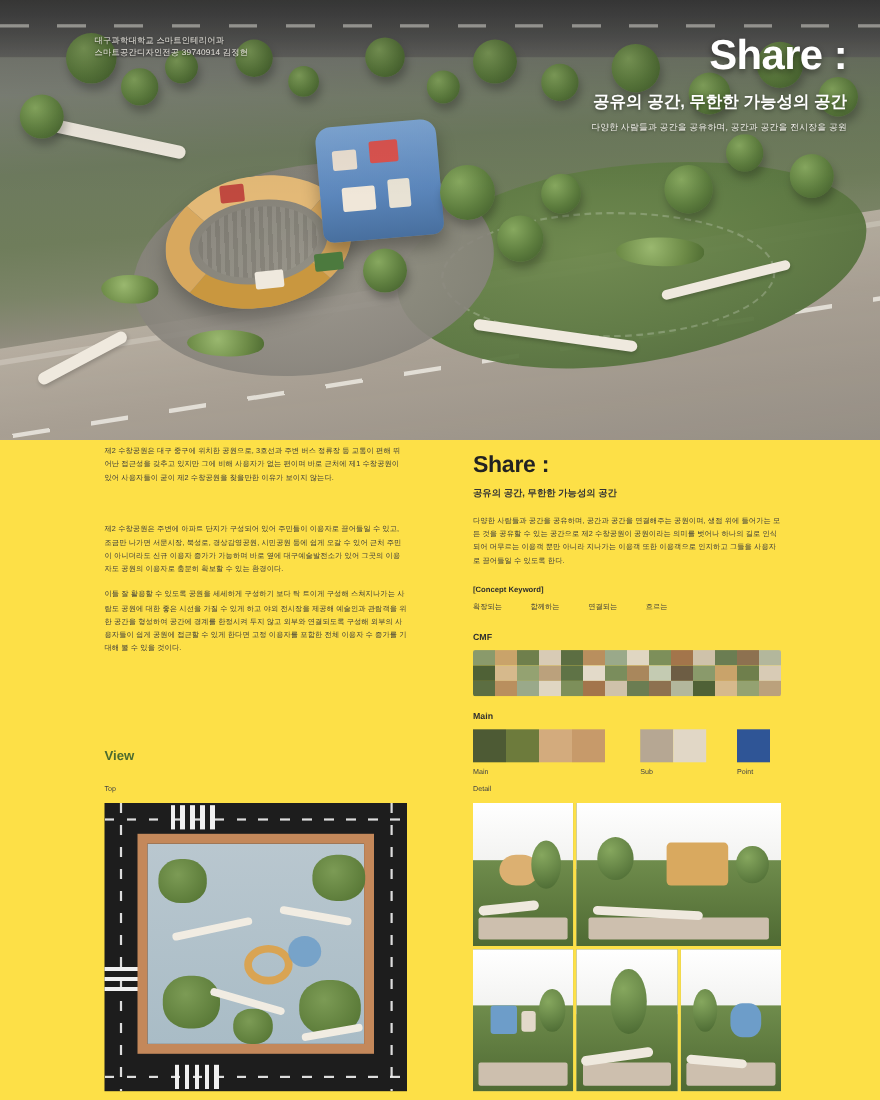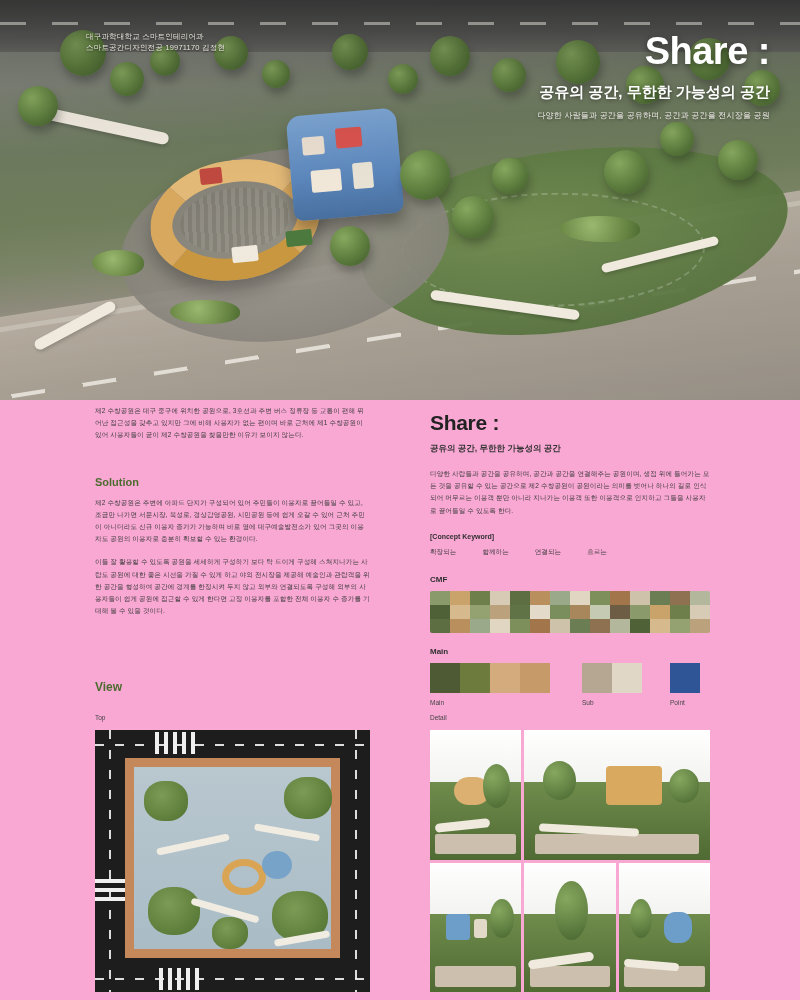--- a/index.html
+++ b/index.html
@@ -3,21 +3,21 @@
 <meta charset="utf-8">
 <style>
   * { box-sizing: border-box; margin: 0; padding: 0; }
   html, body {
     width: 800px; height: 1000px;
     background: #ffffff;
     font-family: "Liberation Sans", sans-serif;
     color: #2b2b2b;
     overflow: hidden;
   }
-  .page { position: relative; width: 800px; height: 1000px; background: #f9a8d4; }
+  .page { position: relative; width: 800px; height: 1000px; background: #fde047; }
 
   
   .hero {
     position: relative;
     width: 800px; height: 400px;
     overflow: hidden;
     background: #6e6a5f;
   }
   .hero-photo {
     position: absolute; inset: 0;
@@ -273,36 +273,35 @@
     <div class="tree" style="left:718px;top:140px;width:40px;height:40px;"></div>
     <div class="tree" style="left:330px;top:226px;width:40px;height:40px;"></div>
     <div class="bush" style="left:92px;top:250px;width:52px;height:26px;"></div>
     <div class="bush" style="left:170px;top:300px;width:70px;height:24px;"></div>
     <div class="bush" style="left:560px;top:216px;width:80px;height:26px;"></div>
 
     <div class="hero-shade"></div>
 
     <div class="hero-credit">
       <div>대구과학대학교 스마트인테리어과</div>
-      <div>스마트공간디자인전공 19971170 김정현</div>
+      <div>스마트공간디자인전공 39740914 김정현</div>
     </div>
 
     <div class="hero-title-wrap">
       <div class="hero-title">Share :</div>
       <div class="hero-sub">공유의 공간, 무한한 가능성의 공간</div>
       <div class="hero-desc">다양한 사람들과 공간을 공유하며, 공간과 공간을 전시장을 공원</div>
     </div>
   </div>
 
   <div class="col-left">
     <p class="body-txt">제2 수창공원은 대구 중구에 위치한 공원으로, 3호선과 주변 버스 정류장 등 교통이 편해 뛰어난 접근성을 갖추고 있지만 그에 비해 사용자가 없는 편이며 바로 근처에 제1 수창공원이 있어 사용자들이 굳이 제2 수창공원을 찾을만한 이유가 보이지 않는다.</p>
 
     <div style="height:34px"></div>
 
-    <div class="sec-head green">Solution</div>
     <p class="body-txt">제2 수창공원은 주변에 아파트 단지가 구성되어 있어 주민들이 이용자로 끌어들일 수 있고, 조금만 나가면 서문시장, 북성로, 경상감영공원, 시민공원 등에 쉽게 오갈 수 있어 근처 주민이 아니더라도 신규 이용자 증가가 가능하며 바로 옆에 대구예술발전소가 있어 그곳의 이용자도 공원의 이용자로 충분히 확보할 수 있는 환경이다.</p>
     <p class="body-txt">이들 잘 활용할 수 있도록 공원을 세세하게 구성하기 보다 탁 트이게 구성해 스쳐지나가는 사람도 공원에 대한 좋은 시선을 가질 수 있게 하고 야외 전시장을 제공해 예술인과 관람객을 위한 공간을 형성하여 공간에 경계를 한정시켜 두지 않고 외부와 연결되도록 구성해 외부의 사용자들이 쉽게 공원에 접근할 수 있게 한다면 고정 이용자를 포함한 전체 이용자 수 증가를 기대해 볼 수 있을 것이다.</p>
   </div>
 
   <div class="col-right">
     <div class="concept-big">Share :</div>
     <div class="concept-sub">공유의 공간, 무한한 가능성의 공간</div>
     <p class="body-txt">다양한 사람들과 공간을 공유하며, 공간과 공간을 연결해주는 공원이며, 생점 위에 들어가는 모든 것을 공유할 수 있는 공간으로 제2 수창공원이 공원이라는 의미를 벗어나 하나의 길로 인식되어 머무르는 이용객 뿐만 아니라 지나가는 이용객 또한 이용객으로 인지하고 그들을 사용자로 끌어들일 수 있도록 한다.</p>
 
     <div style="height:16px"></div>

